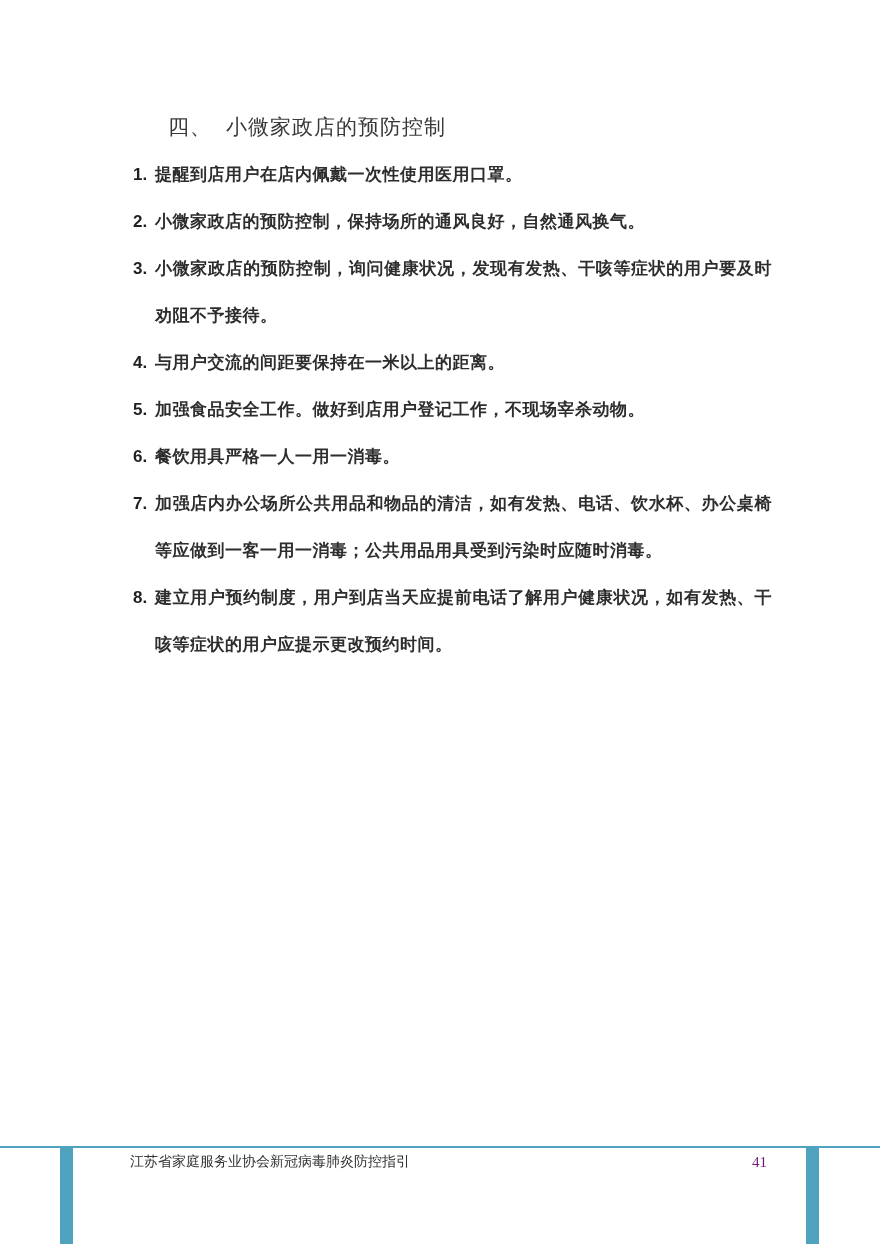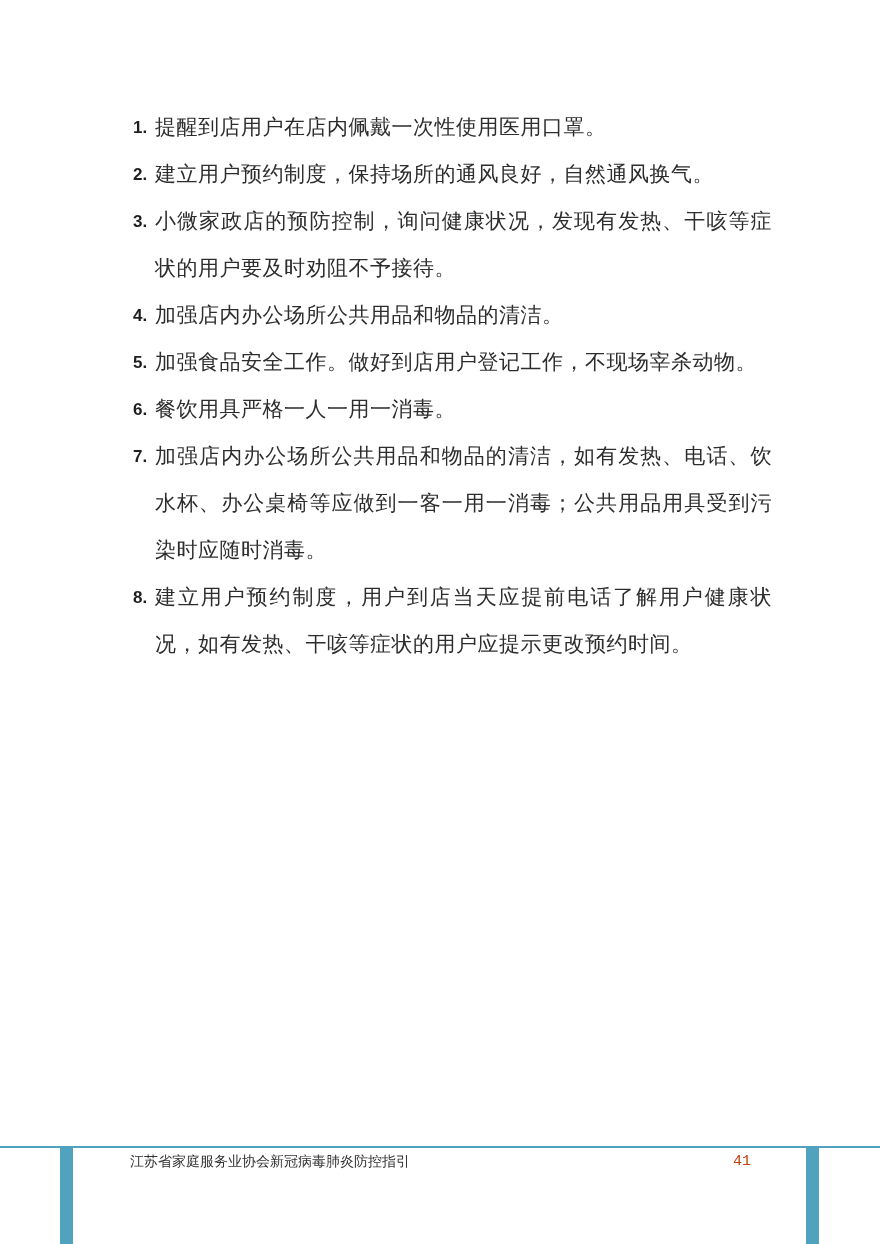--- a/index.html
+++ b/index.html
@@ -46,24 +46,25 @@
     flex: 0 0 22px;
     width: 22px;
     font-family: "Liberation Sans", "DejaVu Sans", sans-serif;
     font-size: 17px;
     font-weight: 700;
     line-height: 47px;
     color: #1f1f1f;
   }
   .item .txt {
     flex: 1 1 auto;
-    font-size: 21px;
+    font-size: 17px;
     line-height: 47px;
     text-align: justify;
     letter-spacing: 0.5px;
+    font-weight: bold;
   }
   .footer-rule {
     position: absolute;
     left: 0;
     top: 1146px;
     width: 880px;
     height: 2px;
     background: #4fa3bf;
   }
   .bar {
@@ -85,48 +86,50 @@
   .footer-text {
     position: absolute;
     left: 130px;
     top: 0;
     font-size: 14px;
     line-height: 20px;
     color: #333333;
   }
   .page-num {
     position: absolute;
-    left: 733px;
+    left: 752px;
     top: 0;
     font-size: 15px;
     line-height: 20px;
-    color: #c2410c;
-    font-family: Liberation Mono, monospace;
+    color: #701a75;
   }
 </style>
 </head>
 <body>
 
 <div class="content">
+  <h1 class="heading">
+    <span class="h-num">四、</span><span class="h-title">小微家政店的预防控制</span>
+  </h1>
   <ol class="list">
     <li class="item">
       <span class="num">1.</span>
       <span class="txt">提醒到店用户在店内佩戴一次性使用医用口罩。</span>
     </li>
     <li class="item">
       <span class="num">2.</span>
-      <span class="txt">建立用户预约制度，保持场所的通风良好，自然通风换气。</span>
+      <span class="txt">小微家政店的预防控制，保持场所的通风良好，自然通风换气。</span>
     </li>
     <li class="item">
       <span class="num">3.</span>
       <span class="txt">小微家政店的预防控制，询问健康状况，发现有发热、干咳等症状的用户要及时劝阻不予接待。</span>
     </li>
     <li class="item">
       <span class="num">4.</span>
-      <span class="txt">加强店内办公场所公共用品和物品的清洁。</span>
+      <span class="txt">与用户交流的间距要保持在一米以上的距离。</span>
     </li>
     <li class="item">
       <span class="num">5.</span>
       <span class="txt">加强食品安全工作。做好到店用户登记工作，不现场宰杀动物。</span>
     </li>
     <li class="item">
       <span class="num">6.</span>
       <span class="txt">餐饮用具严格一人一用一消毒。</span>
     </li>
     <li class="item">

